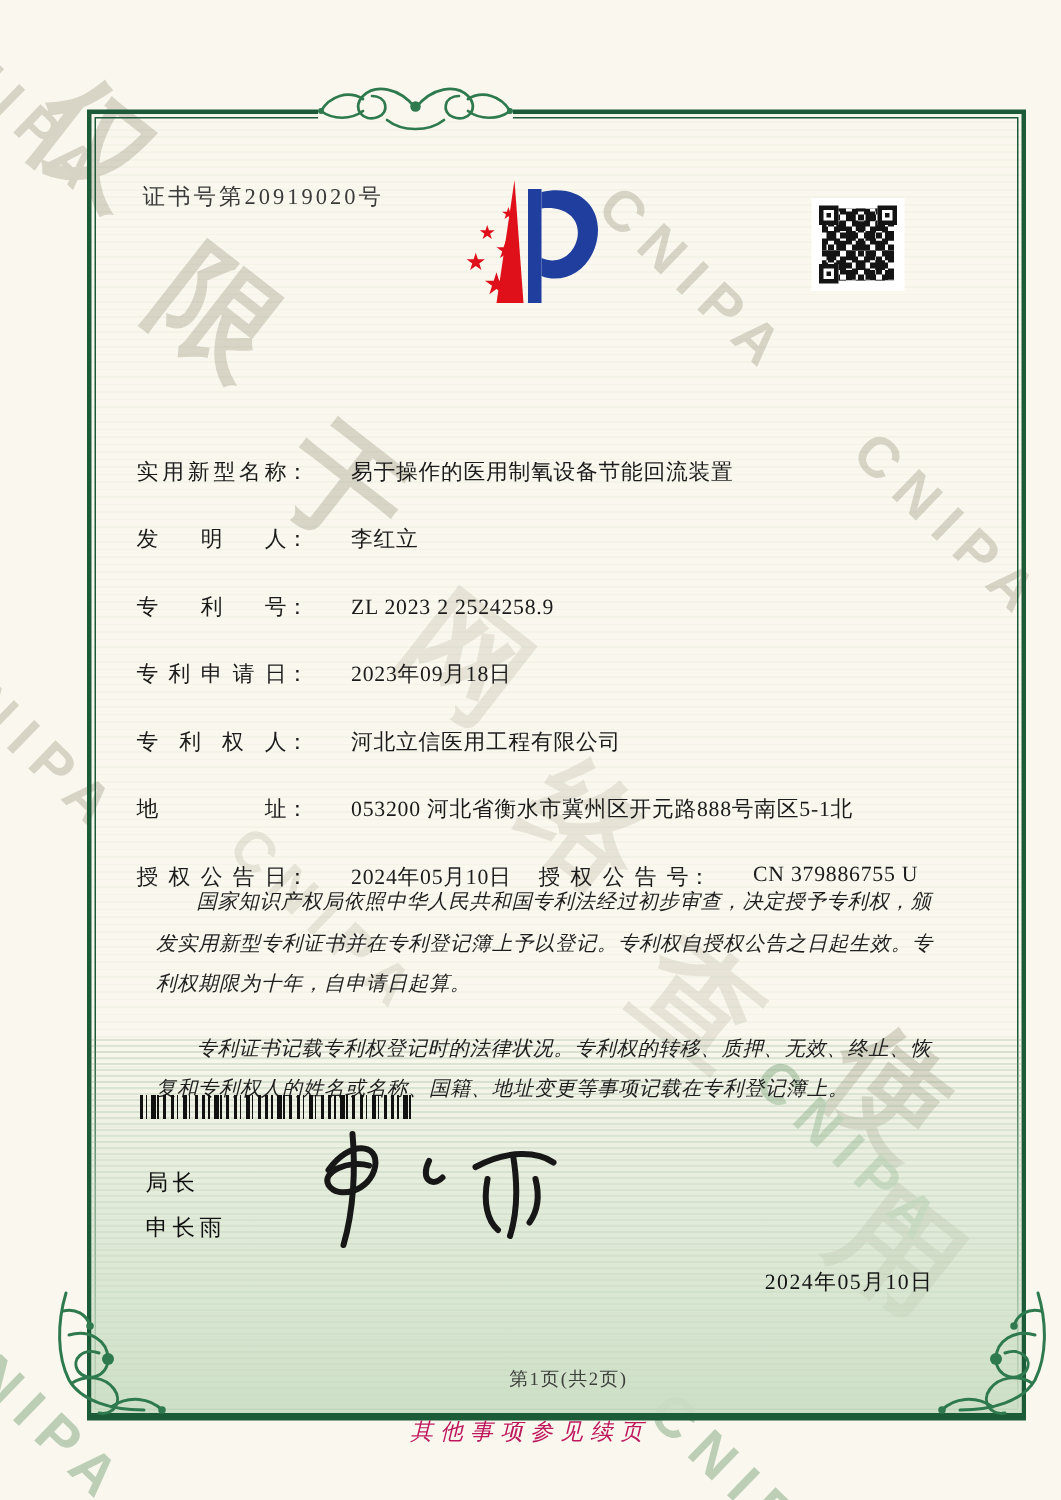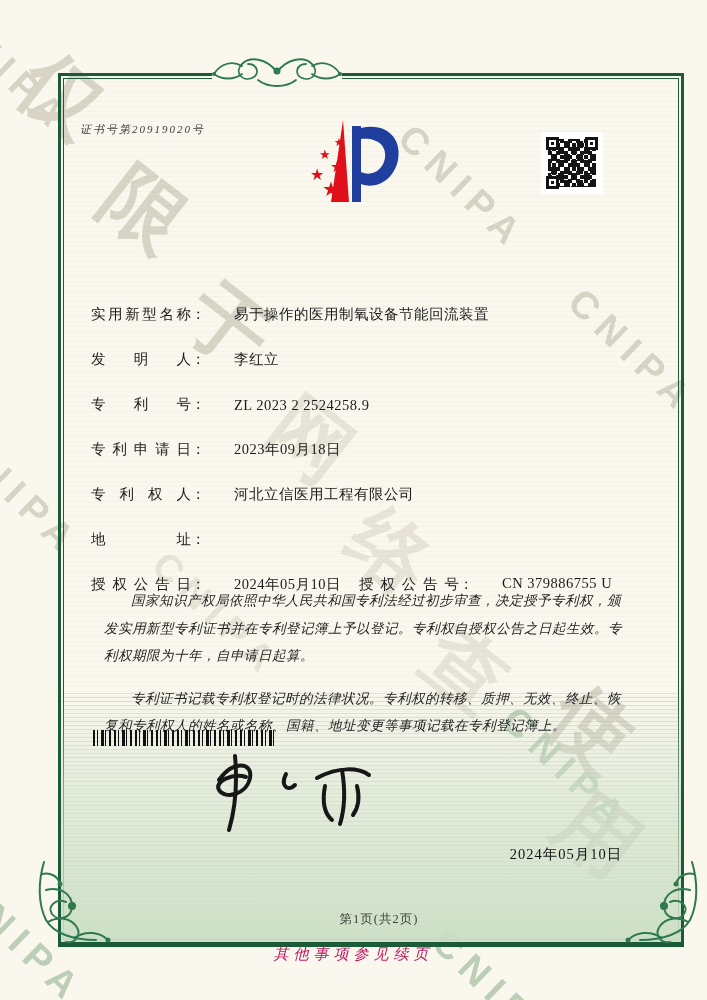--- a/index.html
+++ b/index.html
@@ -30,21 +30,21 @@
   .frame-inner{position:absolute;inset:2px;border:1px solid #1c5b38;pointer-events:none;}
   .band{
     position:absolute;left:0;right:0;bottom:0;height:252px;
     background:
       linear-gradient(to bottom,rgba(215,229,209,0) 0%,rgba(212,228,206,.55) 40%,rgba(203,222,197,.95) 100%),
       repeating-linear-gradient(0deg,rgba(105,145,105,.20) 0 1px,transparent 1px 4px);
   }
   .ornament{position:absolute;z-index:3;}
   
   .content{position:absolute;inset:0;z-index:2;}
-  .cert-no{position:absolute;left:19px;top:46px;font-size:11px;letter-spacing:2px;color:#3a3a3a;font-style:italic;}
+  .cert-no{position:absolute;left:34px;top:46px;font-size:15px;letter-spacing:2px;color:#3a3a3a;}
   .logo{position:absolute;left:225px;top:38px;}
   .qr{position:absolute;left:480px;top:56px;width:54px;height:54px;background:#fff;padding:4px;}
   .qr-mod{position:absolute;inset:7px;
     background-image:
       repeating-conic-gradient(#141414 0% 25%,transparent 0% 50%),
       repeating-conic-gradient(transparent 0% 25%,#141414 0% 50%);
     background-size:8px 8px,13px 13px;background-position:0 0,3px 2px;}
   .finder{position:absolute;width:13px;height:13px;border:3px solid #141414;background:#fff;box-sizing:border-box;}
   .finder::after{content:"";position:absolute;inset:2px;background:#141414;}
   .f-tl{left:5px;top:5px;} .f-tr{right:5px;top:5px;} .f-bl{left:5px;bottom:5px;}
@@ -148,20 +148,21 @@
         <span class="val">2023年09月18日</span>
       </div>
       <div class="frow">
         <span class="lab">专利权人</span>
           <span class="colon">：</span>
         <span class="val">河北立信医用工程有限公司</span>
       </div>
       <div class="frow">
         <span class="lab">地址</span>
           <span class="colon">：</span>
+        <span class="val">053200 河北省衡水市冀州区开元路888号南区5-1北</span>
       </div>
       <div class="frow">
         <span class="grant-group gg1">
           <span class="lab">授权公告日</span>
             <span class="colon">：</span>
           <span class="val">2024年05月10日</span>
         </span>
         <span class="grant-group">
           <span class="lab">授权公告号</span>
             <span class="colon">：</span>
@@ -170,20 +171,24 @@
       </div>
     </div>
 
     <div class="paras">
       <p>国家知识产权局依照中华人民共和国专利法经过初步审查，决定授予专利权，颁发实用新型专利证书并在专利登记簿上予以登记。专利权自授权公告之日起生效。专利权期限为十年，自申请日起算。</p>
       <p>专利证书记载专利权登记时的法律状况。专利权的转移、质押、无效、终止、恢复和专利权人的姓名或名称、国籍、地址变更等事项记载在专利登记簿上。</p>
     </div>
 
     <div class="barcode"></div>
 
+    <div class="signer">
+      <div>局长</div>
+      <div>申长雨</div>
+    </div>
 
     <div class="signature">
       <svg width="195" height="88" viewBox="0 0 195 88" fill="none" stroke="#171717" stroke-width="4" stroke-linecap="round" stroke-linejoin="round">
         <path d="M30,32 C44,12 64,14 61,30 C58,46 36,52 30,42 C25,33 44,25 57,29"></path>
         <path d="M46,8 C48,30 47,58 40,82"></path>
         <path d="M97,26 C91,38 99,44 106,37"></path>
         <path d="M128,30 C150,18 170,20 180,27"></path>
         <path d="M153,22 C156,40 156,60 151,76"></path>
         <path d="M136,38 C133,54 136,66 143,72"></path>
         <path d="M168,38 C171,50 169,60 164,67"></path>

